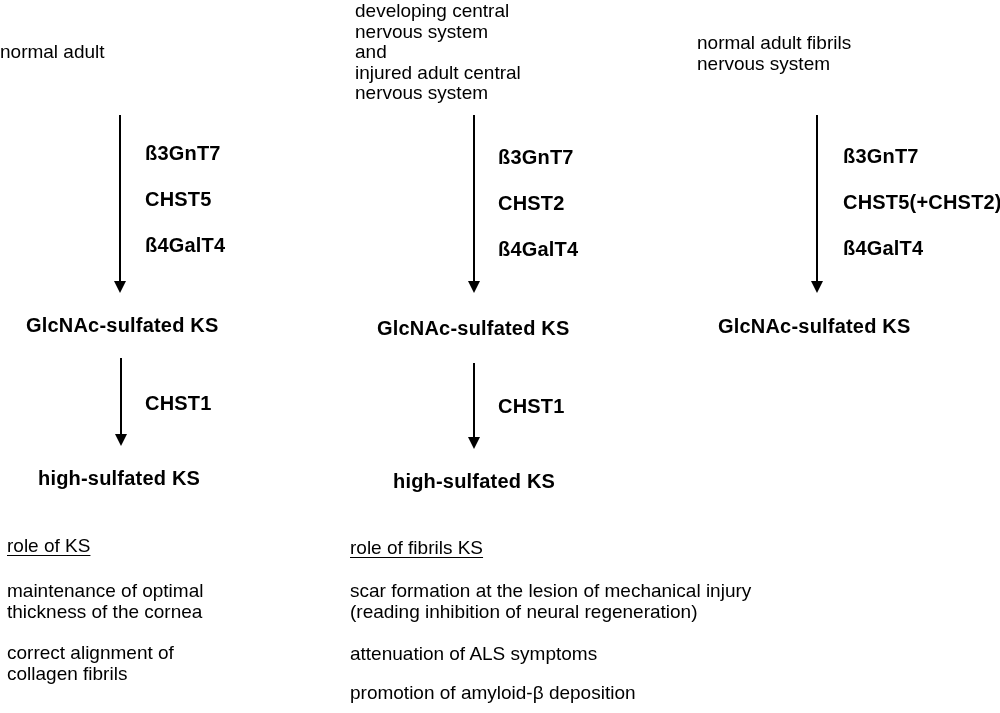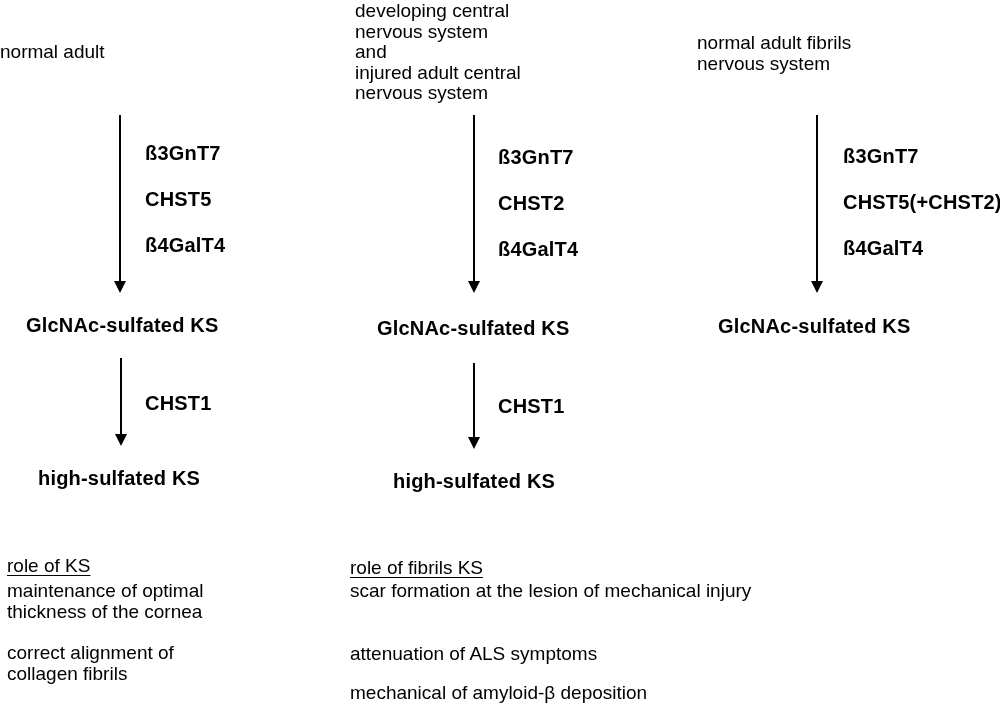--- a/index.html
+++ b/index.html
@@ -28,21 +28,20 @@
     text-align: left;
   }
   .bold {
     font-weight: bold;
     font-size: 20px;
     letter-spacing: 0.2px;
   }
   .underline {
     text-decoration: underline;
     text-underline-offset: 3px;
-    margin-top: 20px;
   }
   .arrow {
     position: absolute;
     width: 13px;
   }
   .arrow .shaft {
     position: absolute;
     left: 5.5px;
     top: 0;
     width: 2px;
@@ -126,25 +125,26 @@
   </div>
 
   <div class="txt bold" style="left:498px; top:396px;">CHST1</div>
 
   <div class="txt bold" style="left:393px; top:471px;">high-sulfated KS</div>
 
   <div class="txt underline" style="left:350px; top:537px;">role of fibrils KS</div>
 
   <div class="txt" style="left:350px; top:580px;">
     <div>scar formation at the lesion of mechanical injury</div>
+    <div>(reading inhibition of neural regeneration)</div>
   </div>
 
   <div class="txt" style="left:350px; top:643px;">attenuation of ALS symptoms</div>
 
-  <div class="txt" style="left:350px; top:682px;">mechanical of amyloid-β deposition</div>
+  <div class="txt" style="left:350px; top:682px;">promotion of amyloid-β deposition</div>
 
   <div class="txt hdr" style="left:697px; top:33px; width:240px;">
     <div>normal adult fibrils</div>
     <div>nervous system</div>
   </div>
 
   <div class="arrow" style="left:810.5px; top:115px; height:178px;">
     <div class="shaft"></div>
     <div class="head"></div>
   </div>

